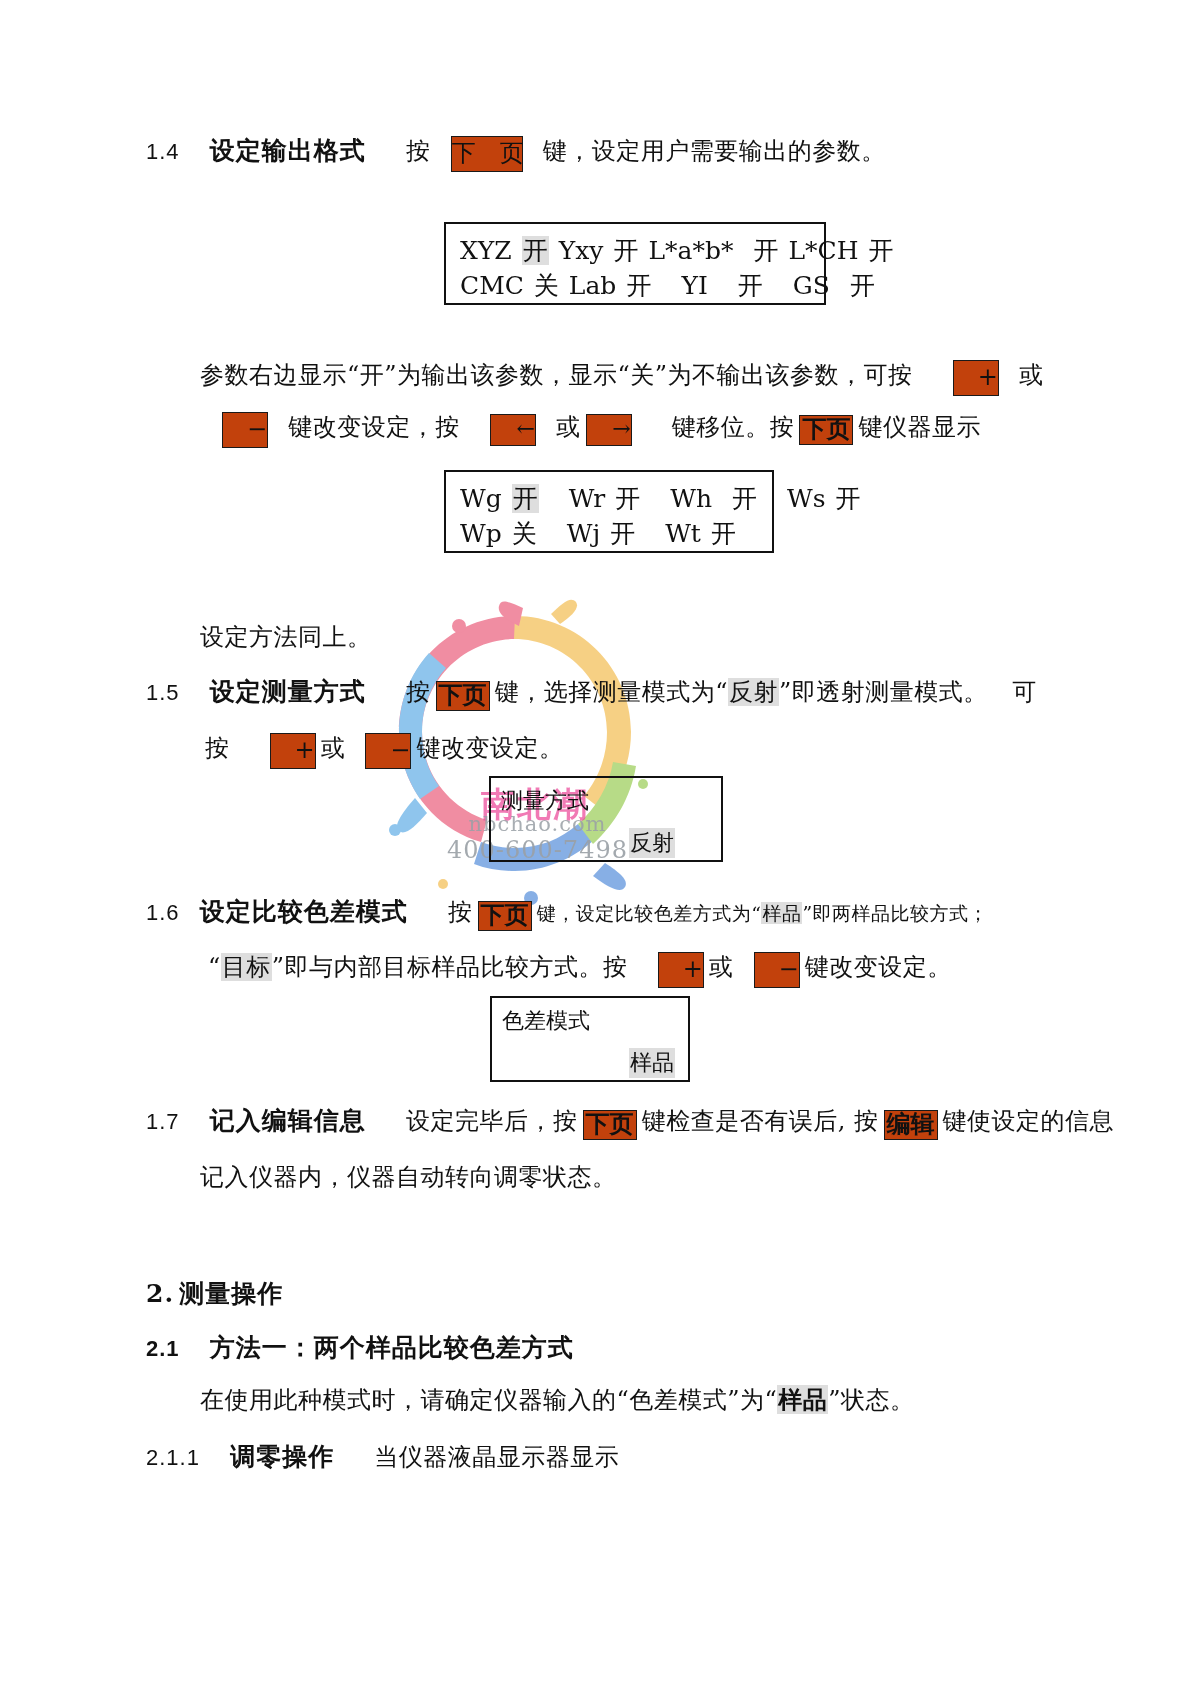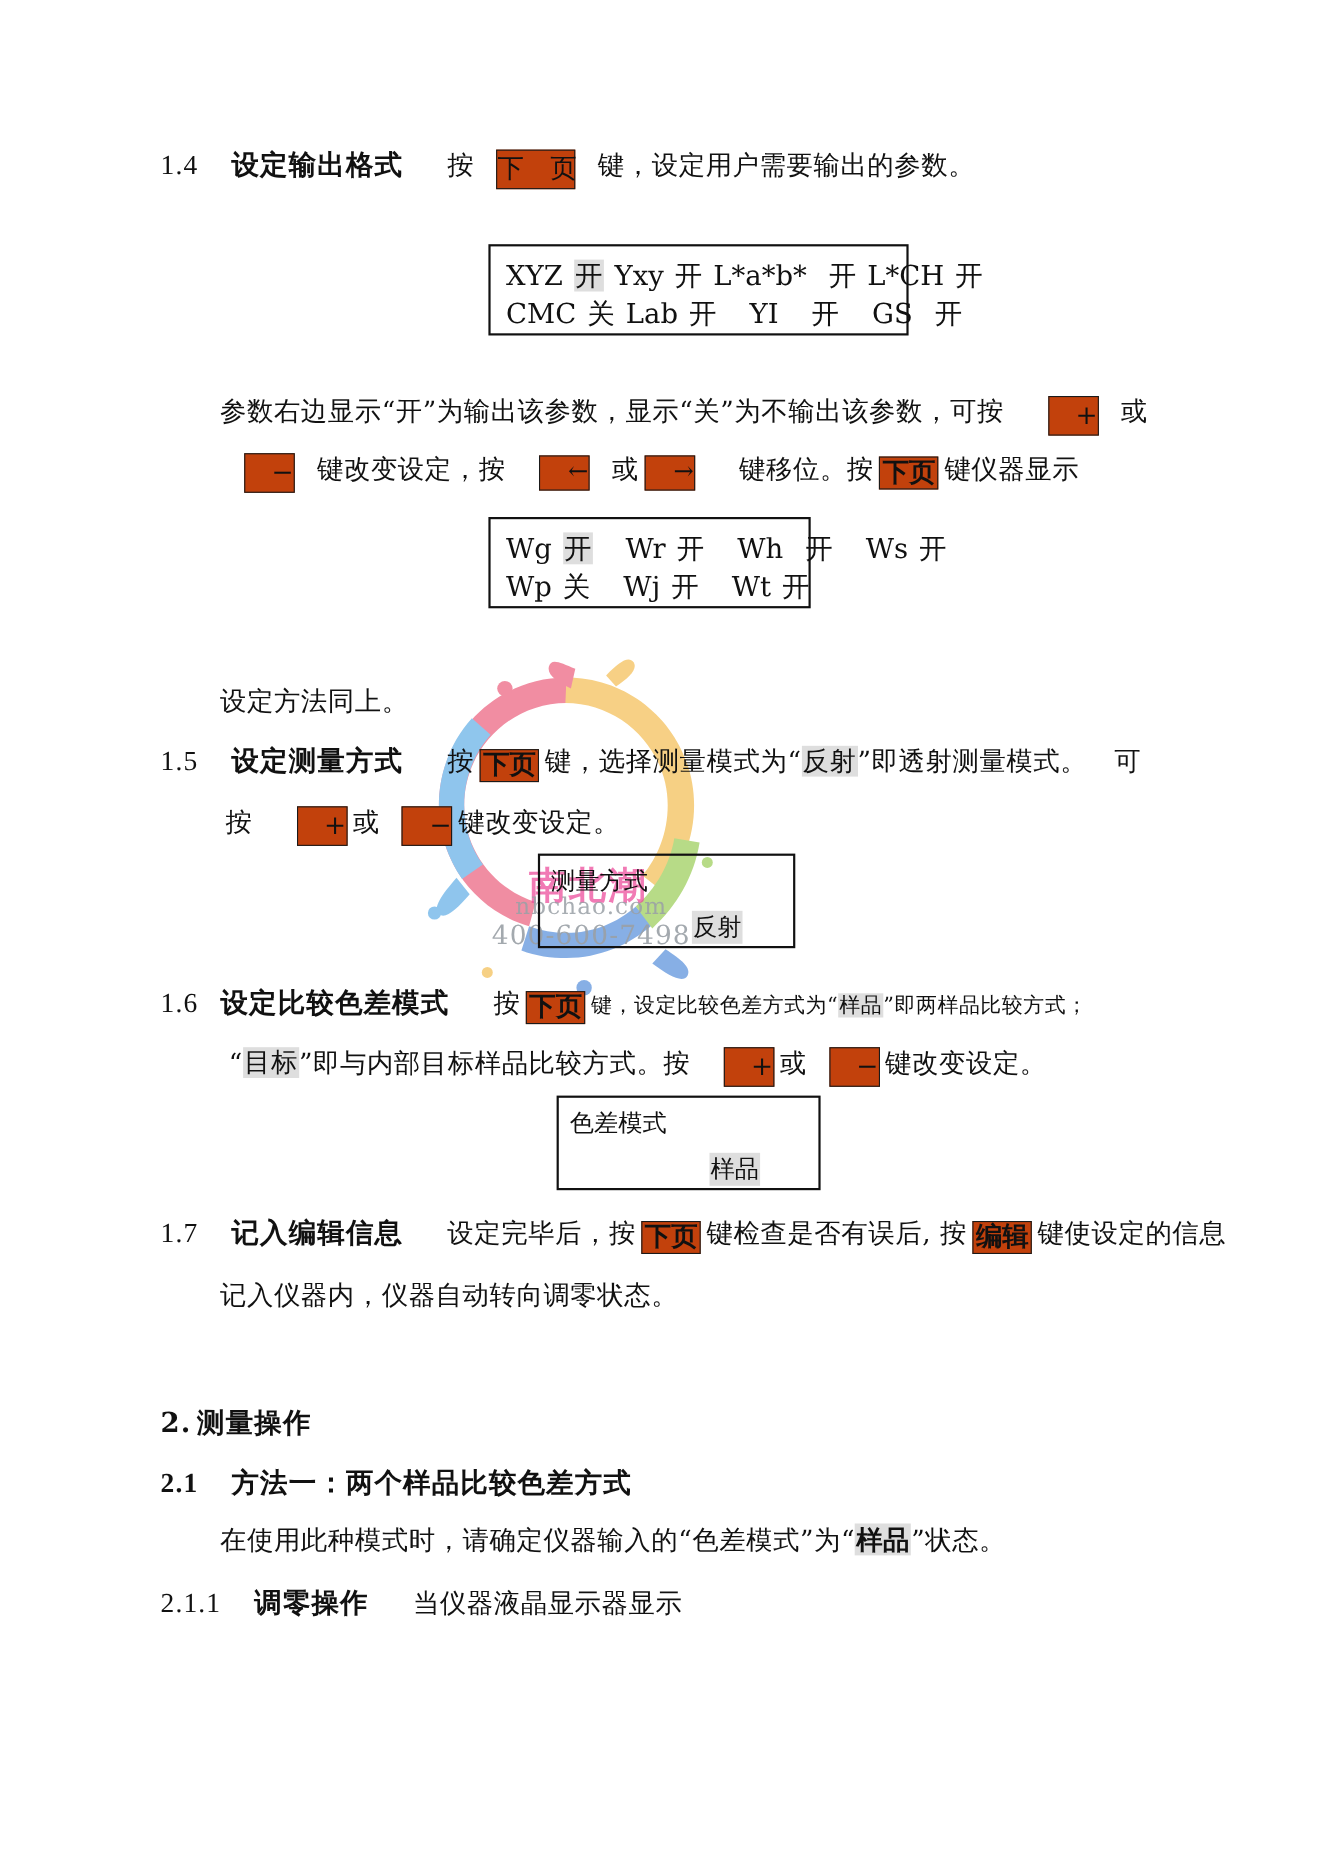--- a/index.html
+++ b/index.html
@@ -67,22 +67,22 @@
 
   
   .content { position: relative; z-index: 2; }
 
   .line {
     position: absolute;
     white-space: nowrap;
     line-height: 1;
   }
   .t-num {
-    font-family: Liberation Serif, serif;
-    font-size: 25px;
+    font-family: Liberation Sans, sans-serif;
+    font-size: 22px;
     letter-spacing: 1px;
   }
   .t-head {
     font-weight: bold;
     font-size: 25px;
     letter-spacing: 1px;
   }
   .t-body {
     font-size: 24px;
     letter-spacing: .5px;
@@ -200,21 +200,21 @@
     <span class="key symbol">←</span>
     <span class="sp4"></span>
     <span class="t-body">或</span>
     <span class="key symbol">→</span>
     <span class="sp12"></span>
     <span class="t-body">键移位。按</span>
     <span class="key tight">下页</span>
     <span class="t-body">键仪器显示</span>
   </div>
 
-  <div class="lcd" style="left:444px; top:470px; width:293px; height:83px;">
+  <div class="lcd" style="left:444px; top:470px; width:330px; height:83px;">
     <div class="lcd-row" style="left:14px; top:10px;">
       <span>Wg</span><span class="sp4"></span><span class="hl">开</span><span class="sp12"></span><span>Wr</span><span class="sp4"></span><span>开</span><span class="sp12"></span><span>Wh</span><span class="sp8"></span><span>开</span><span class="sp12"></span><span>Ws</span><span class="sp4"></span><span>开</span>
     </div>
     <div class="lcd-row" style="left:14px; top:45px;">
       <span>Wp</span><span class="sp4"></span><span>关</span><span class="sp12"></span><span>Wj</span><span class="sp4"></span><span>开</span><span class="sp12"></span><span>Wt</span><span class="sp4"></span><span>开</span>
     </div>
   </div>
 
   <div class="line t-body" style="left:200px; top:625px;">设定方法同上。</div>
 
@@ -256,21 +256,21 @@
   <div class="line" style="left:208px; top:952px;">
     <span class="t-body">“</span><span class="t-body hl">目标</span><span class="t-body">”即与内部目标样品比较方式。按</span>
     <span class="sp8"></span>
     <span class="key narrow">+</span>
     <span class="t-body">或</span>
     <span class="sp4"></span>
     <span class="key narrow">−</span>
     <span class="t-body">键改变设定。</span>
   </div>
 
-  <div class="lcd" style="left:490px; top:996px; width:240px; height:86px;margin-left:16px;">
+  <div class="lcd" style="left:490px; top:996px; width:200px; height:86px;">
     <div class="lcd-row" style="left:10px; top:8px; font-size:22px;">色差模式</div>
     <div class="lcd-row hl" style="left:137px; top:50px; font-size:22px;">样品</div>
   </div>
 
   <div class="line" style="left:146px; top:1108px;">
     <span class="t-num">1.7</span>
     <span class="sp8"></span>
     <span class="t-head">记入编辑信息</span>
     <span class="sp12"></span>
     <span class="t-body">设定完毕后，按</span>

